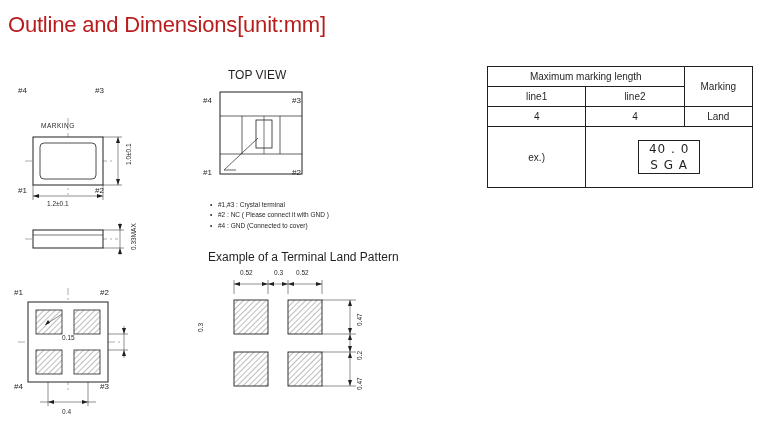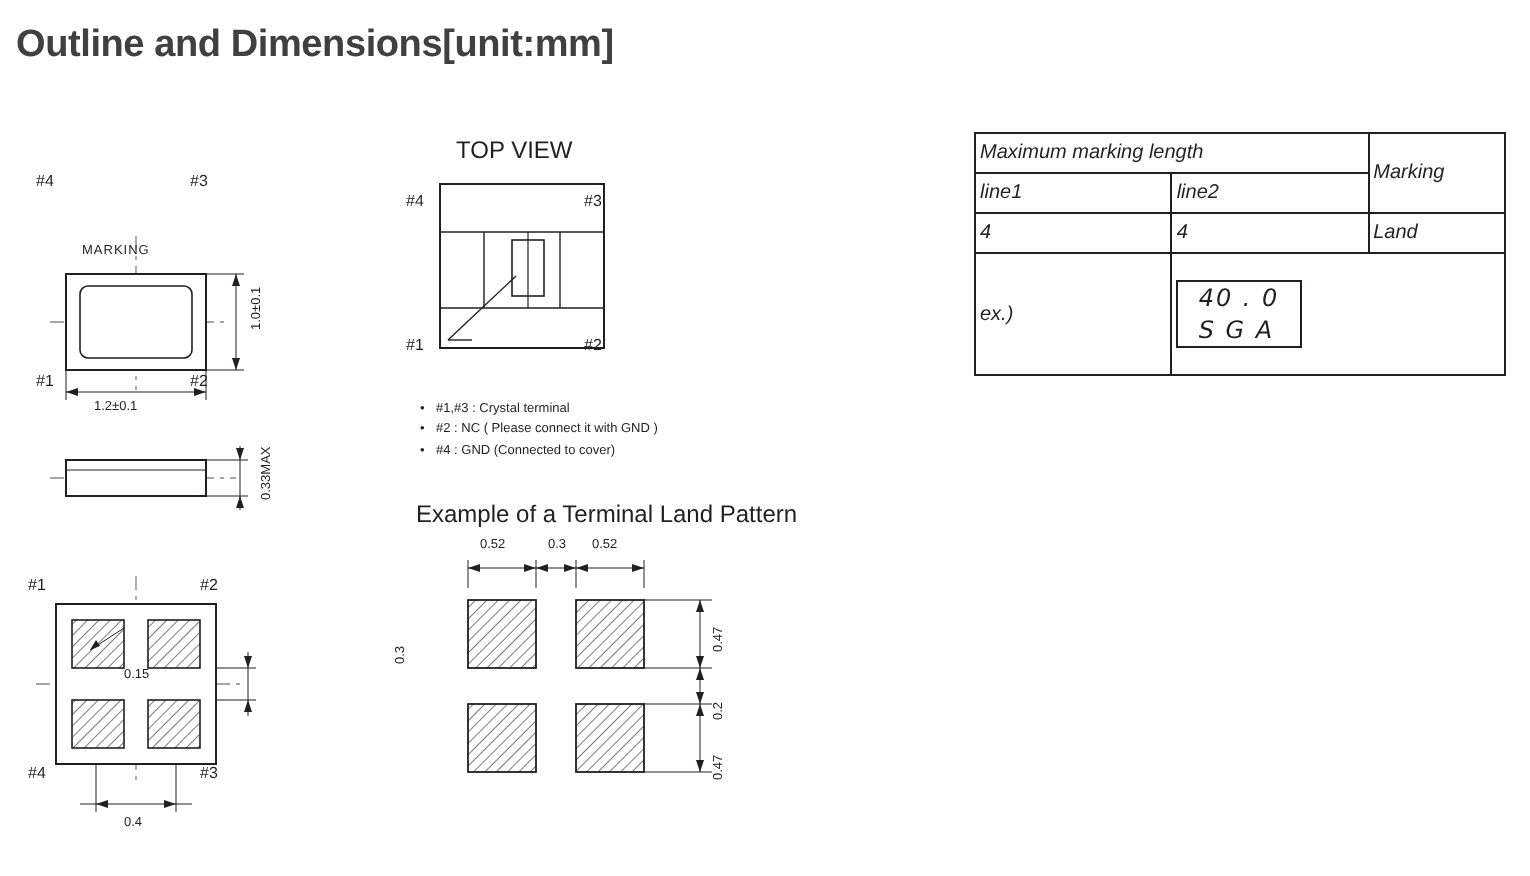--- a/index.html
+++ b/index.html
@@ -12,23 +12,23 @@
     background: #ffffff;
     font-family: "Liberation Sans", sans-serif;
     color: #231f20;
     position: relative;
     overflow: hidden;
   }
   .page-title {
     position: absolute;
     left: 8px;
     top: 12px;
-    font-size: 19px;
-    font-weight: bold;
-    color: #404040;
+    font-size: 22px;
+    font-weight: normal;
+    color: #b91c1c;
     letter-spacing: -0.2px;
   }
   .abs { position: absolute; }
   .lbl {
     font-size: 8px;
     color: #231f20;
     white-space: nowrap;
   }
   .lbl-sm {
     font-size: 6.5px;
@@ -43,24 +43,24 @@
   .spec-table {
     position: absolute;
     left: 487px;
     top: 66px;
     width: 266px;
     border-collapse: collapse;
     border: 1px solid #231f20;
   }
   .spec-table td {
     border: 1px solid #231f20;
+    text-align: center;
     font-size: 10px;
     padding: 4px 2px;
     color: #231f20;
-    font-style: italic;
   }
   .spec-table .tall { height: 52px; }
   .marking-box {
     display: inline-block;
     border: 1px solid #231f20;
     padding: 0 10px;
     line-height: 1.35;
     font-size: 12px;
     letter-spacing: 1px;
     font-family: "DejaVu Sans", sans-serif;

